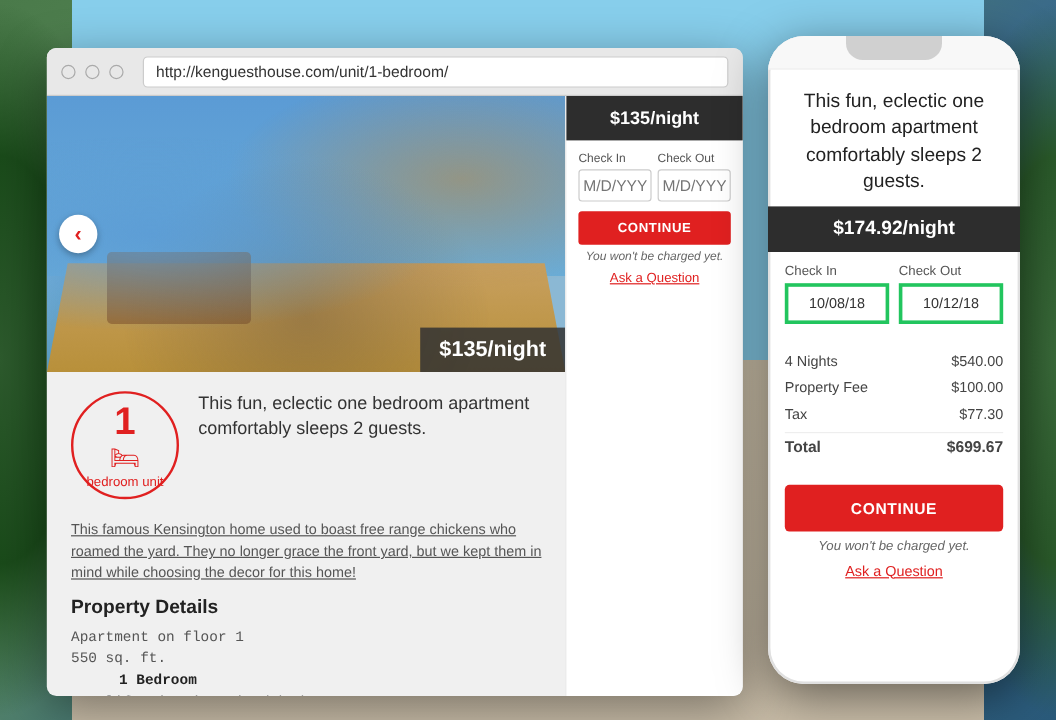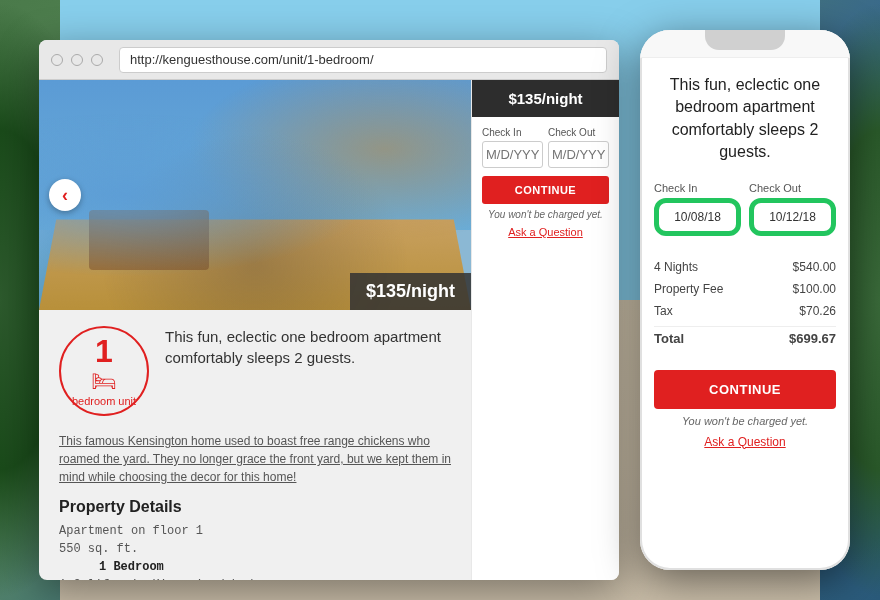--- a/index.html
+++ b/index.html
@@ -308,22 +308,22 @@
       flex: 1;
     }
 
     .phone-date-label {
       font-size: 11px;
       color: #555;
       margin-bottom: 4px;
     }
 
     .phone-date-input {
-      border: 5px solid #22c55e;
-      border-radius: 12px;
+      border: 3px solid #22c55e;
+      border-radius: 0;
       padding: 7px 6px;
       font-size: 12px;
       color: #333;
       width: 100%;
       text-align: center;
       background: white;
     }
 
     .phone-continue-btn {
       background: #e02020;
@@ -556,20 +556,21 @@
       </div>
     </div>
   </div>
 </div>
 
 <div class="mobile-phone">
   <div class="phone-notch"></div>
   <div class="phone-top-bar"></div>
   <div class="phone-content">
     <div class="phone-desc">This fun, eclectic one bedroom apartment comfortably sleeps 2 guests.</div>
+    <div class="phone-price-bar">$174.92/night</div>
     <div class="phone-form">
       <div class="phone-checkin-row">
         <div class="phone-date-field">
           <div class="phone-date-label">Check In</div>
           <input class="phone-date-input" value="10/08/18" style="">
         </div>
         <div class="phone-date-field">
           <div class="phone-date-label">Check Out</div>
           <input class="phone-date-input" value="10/12/18" style="">
         </div>
@@ -580,21 +581,21 @@
       <div class="breakdown-row">
         <span>4 Nights</span>
         <span>$540.00</span>
       </div>
       <div class="breakdown-row">
         <span>Property Fee</span>
         <span>$100.00</span>
       </div>
       <div class="breakdown-row">
         <span>Tax</span>
-        <span>$70.26</span>
+        <span>$77.30</span>
       </div>
       <div class="breakdown-row total">
         <span>Total</span>
         <span>$699.67</span>
       </div>
     </div>
     <div class="phone-form">
       <button class="phone-continue-btn">
         <span>CONTINUE</span>
       </button>

